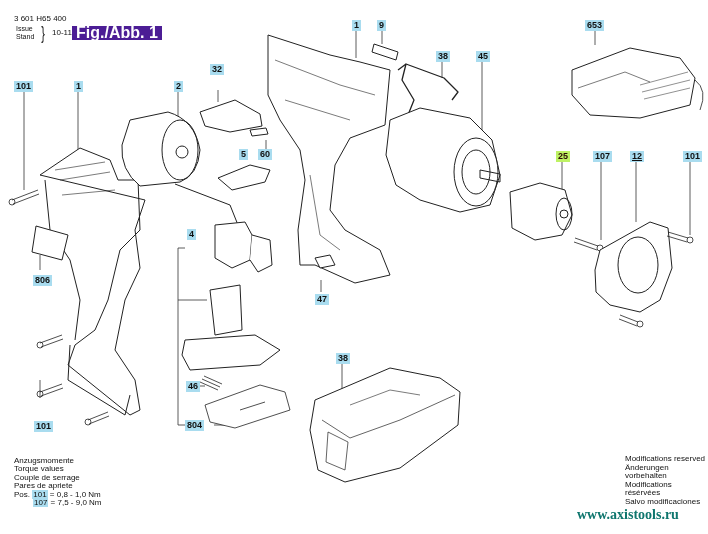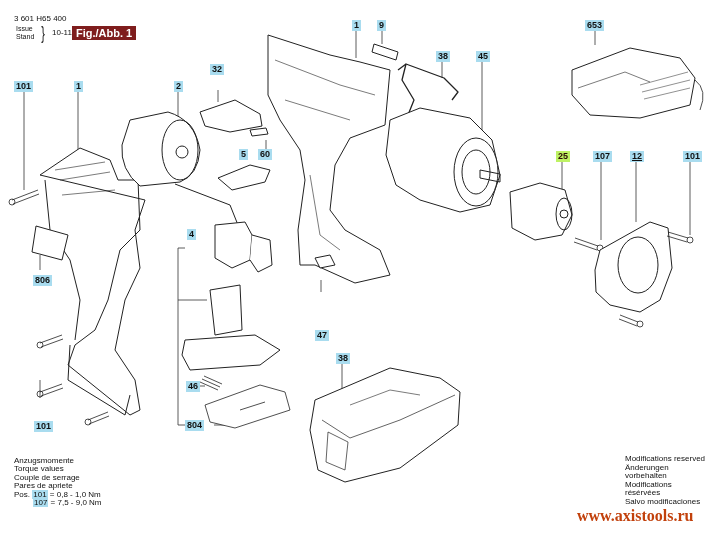--- a/index.html
+++ b/index.html
@@ -3,32 +3,32 @@
 <meta charset="utf-8">
 <style>
   html, body { margin:0; padding:0; background:#ffffff; }
   body { width:708px; height:534px; position:relative; overflow:hidden;
          font-family:"Liberation Sans", sans-serif; color:#111; }
   .hdr { position:absolute; font-size:8px; line-height:10px; }
   .docnum { left:14px; top:14px; }
   .issue { left:16px; top:25px; font-size:7px; line-height:8px; }
   .brace { left:40px; top:24px; font-size:18px; line-height:18px; transform:scaleX(0.6); }
   .date { left:52px; top:28px; }
-  .fig { position:absolute; left:72px; top:26px; background:#7f1d1d; color:#fff;
-         font-weight:bold; font-size:11px; line-height:14px; padding:0 4px; }
+  .fig { position:absolute; left:72px; top:26px; background:#4c1d95; color:#fff;
+         font-weight:bold; font-size:16px; line-height:14px; padding:0 4px; }
   .lbl { position:absolute; background:#a9dcef; font-weight:bold; font-size:9px;
          line-height:11px; padding:0 2px; color:#111; }
   .lbl.red { background:#bef264; color:#2a0a05; }
   svg.art { position:absolute; left:0; top:0; }
   .torque { position:absolute; left:14px; top:457px; font-size:8px; line-height:8.4px; }
   .torque .row { white-space:nowrap; }
   .torque .pos { background:#a9dcef; padding:0 1px; }
   .mods { position:absolute; left:625px; top:455px; font-size:8px; line-height:8.5px; }
-  .url { position:absolute; left:577px; top:507px; color:#c2410c; font-weight:bold;
-         font-family:"Liberation Serif", serif; font-size:16px; }
+  .url { position:absolute; left:577px; top:507px; color:#0f766e; font-weight:bold;
+         font-family:"Liberation Serif", serif; font-size:14px; }
 </style>
 </head>
 <body>
 
 <div class="hdr docnum">3 601 H65 400</div>
 <div class="hdr issue">
   <div>Issue</div>
   <div>Stand</div>
 </div>
 <div class="hdr brace">}</div>
@@ -180,21 +180,21 @@
 <div class="lbl" style="left:377px;top:20px;">9</div>
 <div class="lbl" style="left:436px;top:51px;">38</div>
 <div class="lbl" style="left:476px;top:51px;">45</div>
 <div class="lbl" style="left:585px;top:20px;">653</div>
 <div class="lbl red" style="left:556px;top:151px;">25</div>
 <div class="lbl" style="left:593px;top:151px;">107</div>
 <div class="lbl" style="left:630px;top:151px;text-decoration:underline;">12</div>
 <div class="lbl" style="left:683px;top:151px;">101</div>
 <div class="lbl" style="left:187px;top:229px;">4</div>
 <div class="lbl" style="left:33px;top:275px;">806</div>
-<div class="lbl" style="left:315px;top:294px;margin-top:36px;">47</div>
+<div class="lbl" style="left:315px;top:294px;">47</div>
 <div class="lbl" style="left:186px;top:381px;">46</div>
 <div class="lbl" style="left:185px;top:420px;">804</div>
 <div class="lbl" style="left:336px;top:353px;">38</div>
 <div class="lbl" style="left:34px;top:421px;">101</div>
 
 <div class="torque">
   <div class="row">Anzugsmomente</div>
   <div class="row">Torque values</div>
   <div class="row">Couple de serrage</div>
   <div class="row">Pares de apriete</div>

